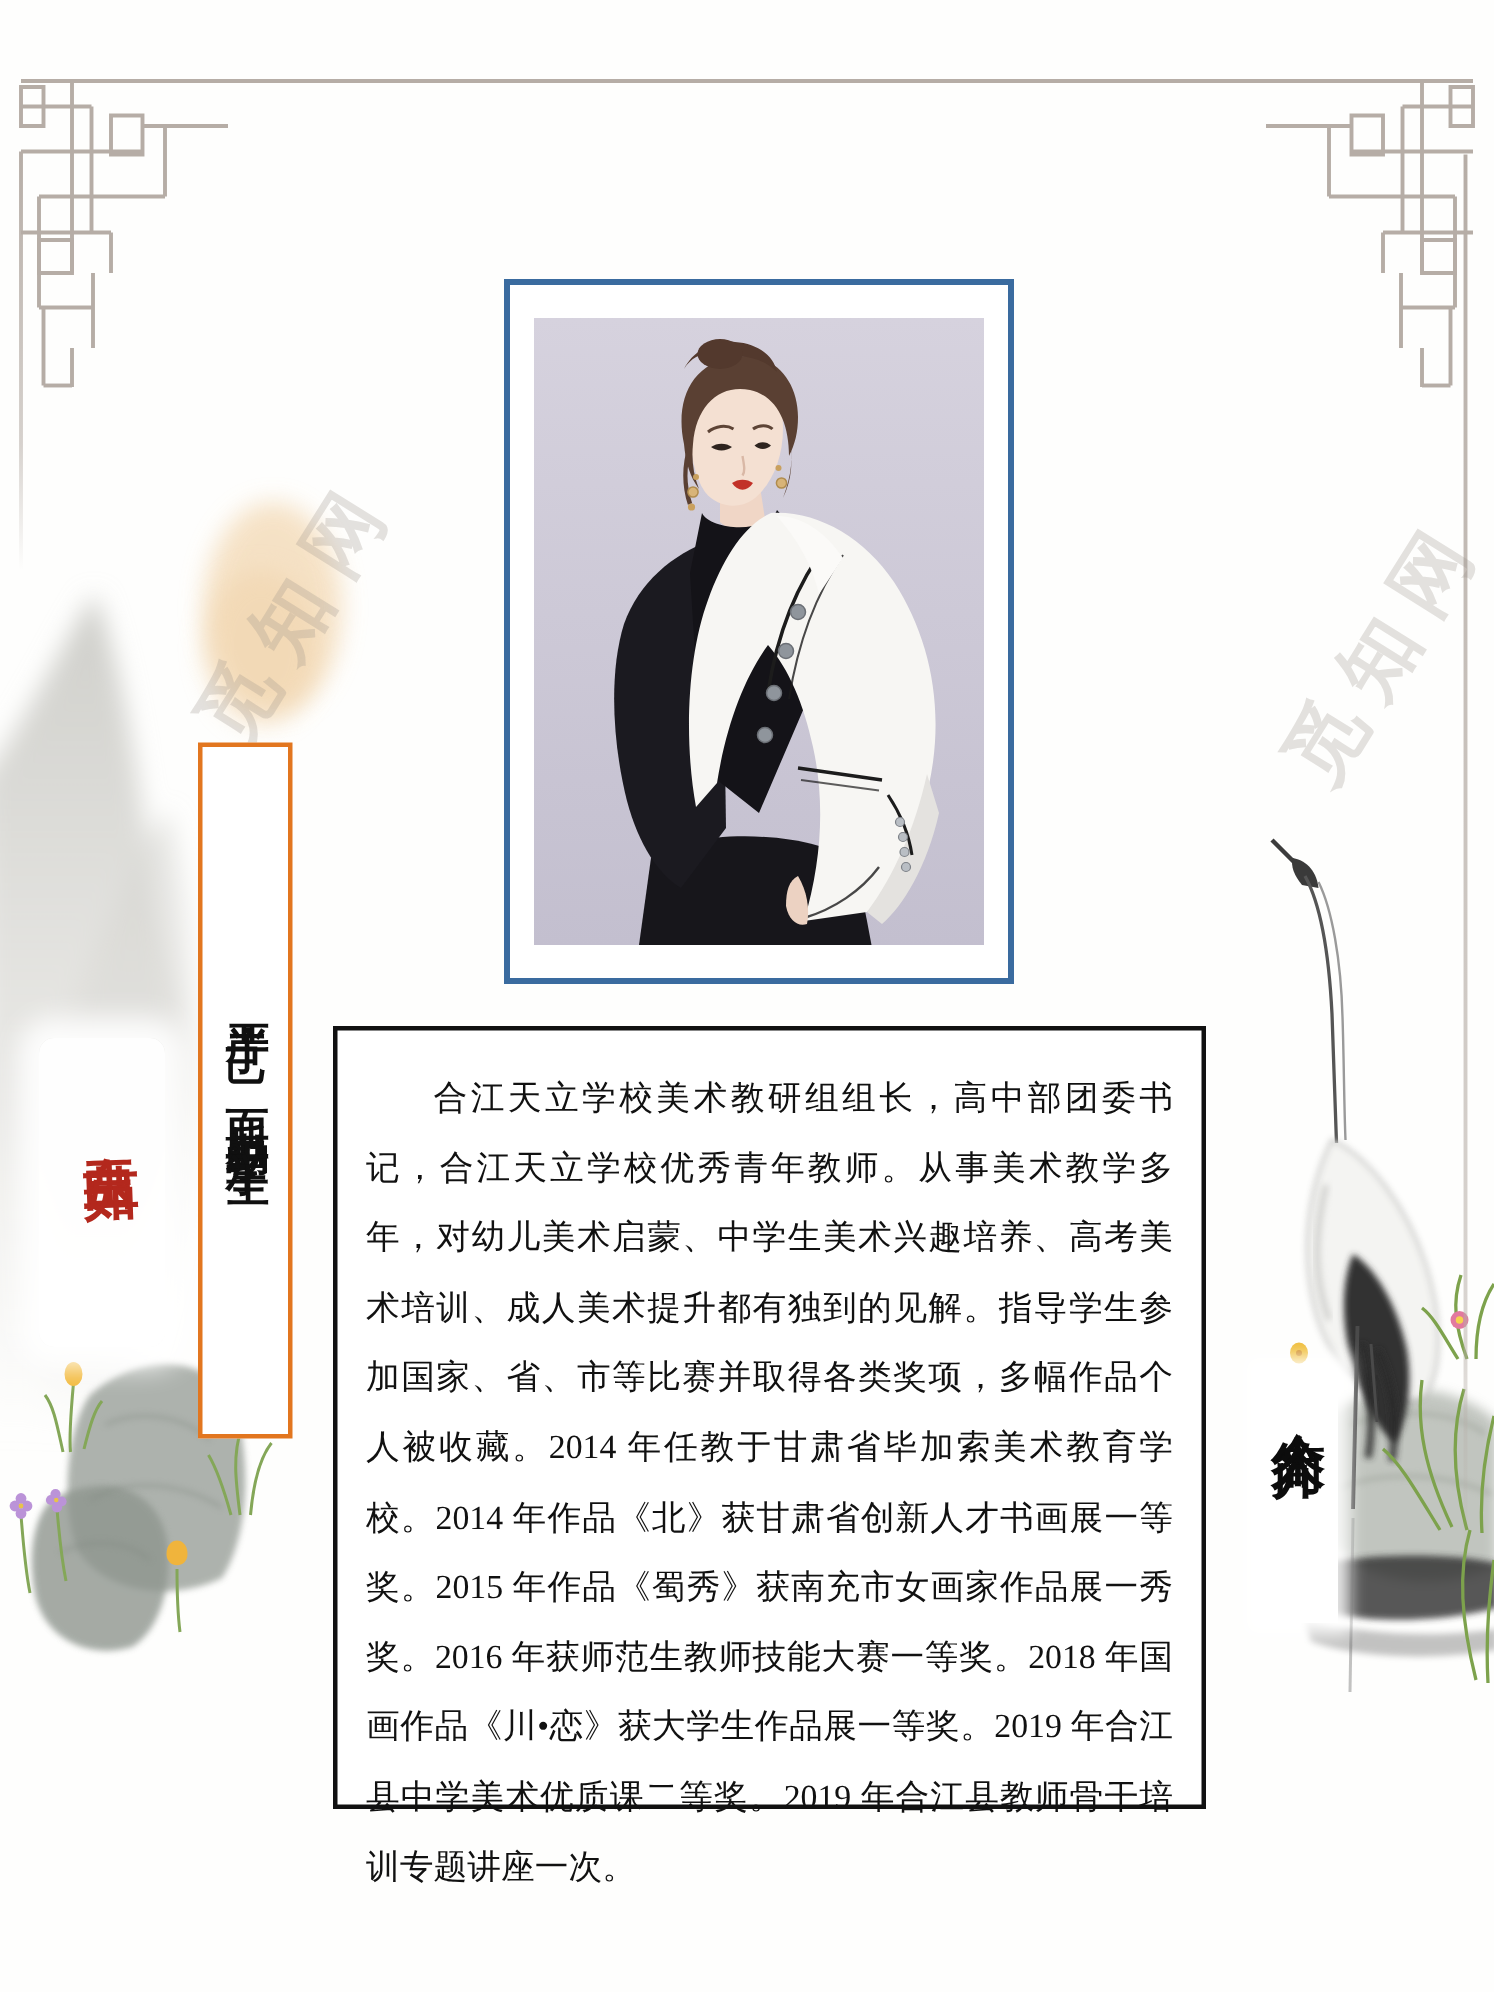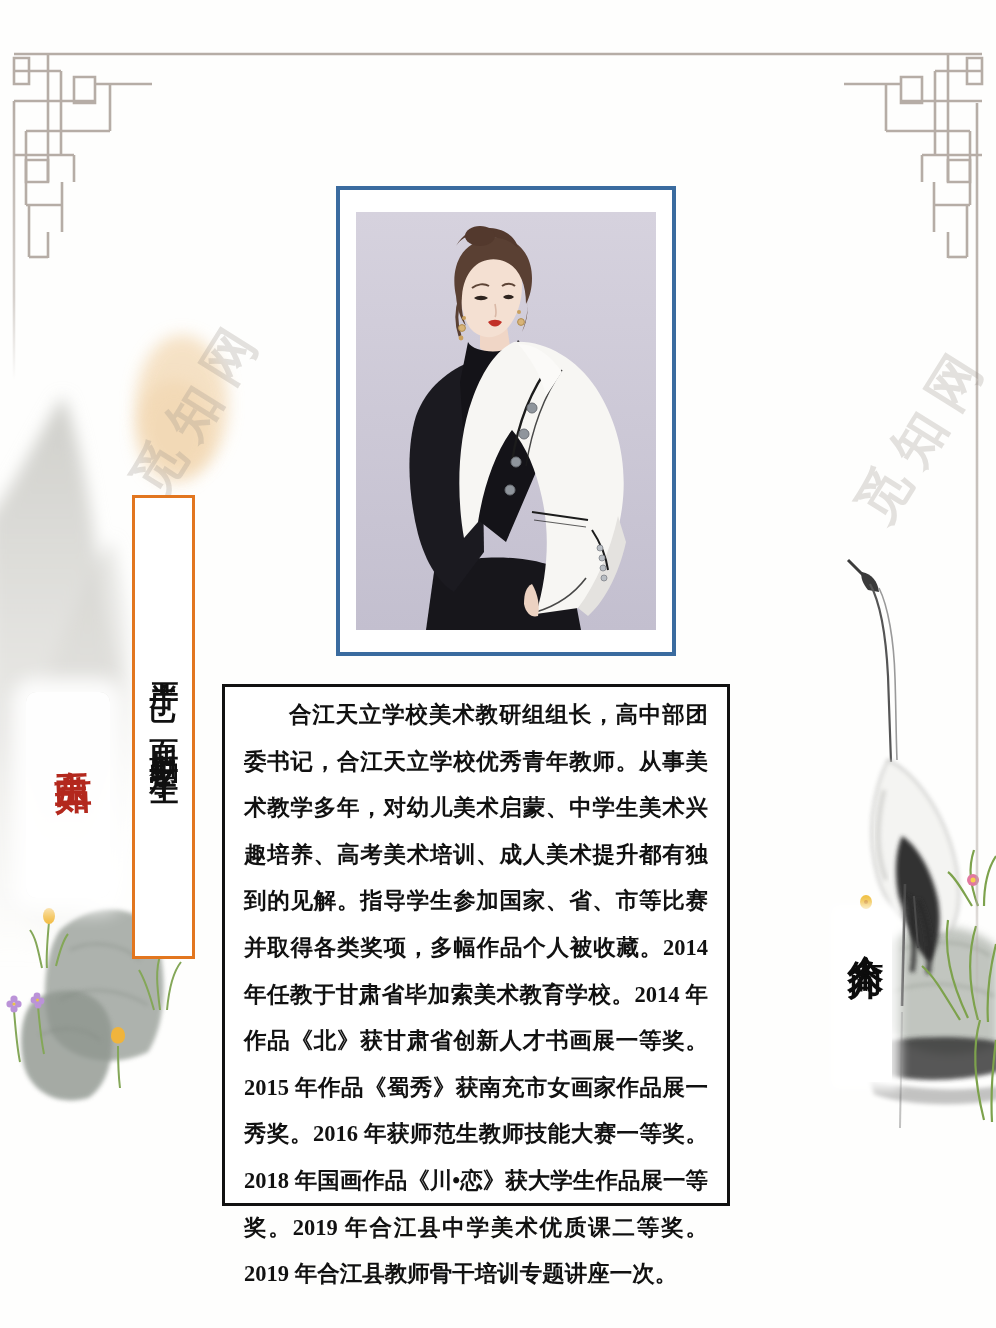--- a/index.html
+++ b/index.html
@@ -38,23 +38,23 @@
     background:rgba(255,255,255,.95);border-radius:10px;
     box-shadow:0 0 18px 14px rgba(255,255,255,.9);z-index:2;
   }
   .name-text{
     position:absolute;left:46px;top:742px;z-index:3;
     writing-mode:vertical-rl;font-size:37px;font-weight:700;color:#b3281d;
     letter-spacing:2px;transform:rotate(-2deg);
     font-family:"Liberation Serif","DejaVu Serif",serif;
   }
   .bio-box{
-    position:absolute;left:222px;top:684px;width:508px;height:522px;
+    position:absolute;left:222px;top:684px;width:582px;height:522px;
     box-sizing:border-box;border:3px solid #111111;background:#ffffff;
-    padding:5px 19px;z-index:3;font-weight:bold;
+    padding:22px 19px;z-index:3;
   }
   .bio-text{
     margin:0;font-size:22.5px;line-height:46.6px;color:#111111;
     text-align:justify;text-indent:2em;
     font-family:"Liberation Serif","DejaVu Serif",serif;
   }
   .section-strip{
     position:absolute;left:838px;top:912px;width:54px;height:170px;
     background:#ffffff;box-shadow:0 0 10px 8px rgba(255,255,255,.85);
     display:flex;justify-content:center;z-index:2;

